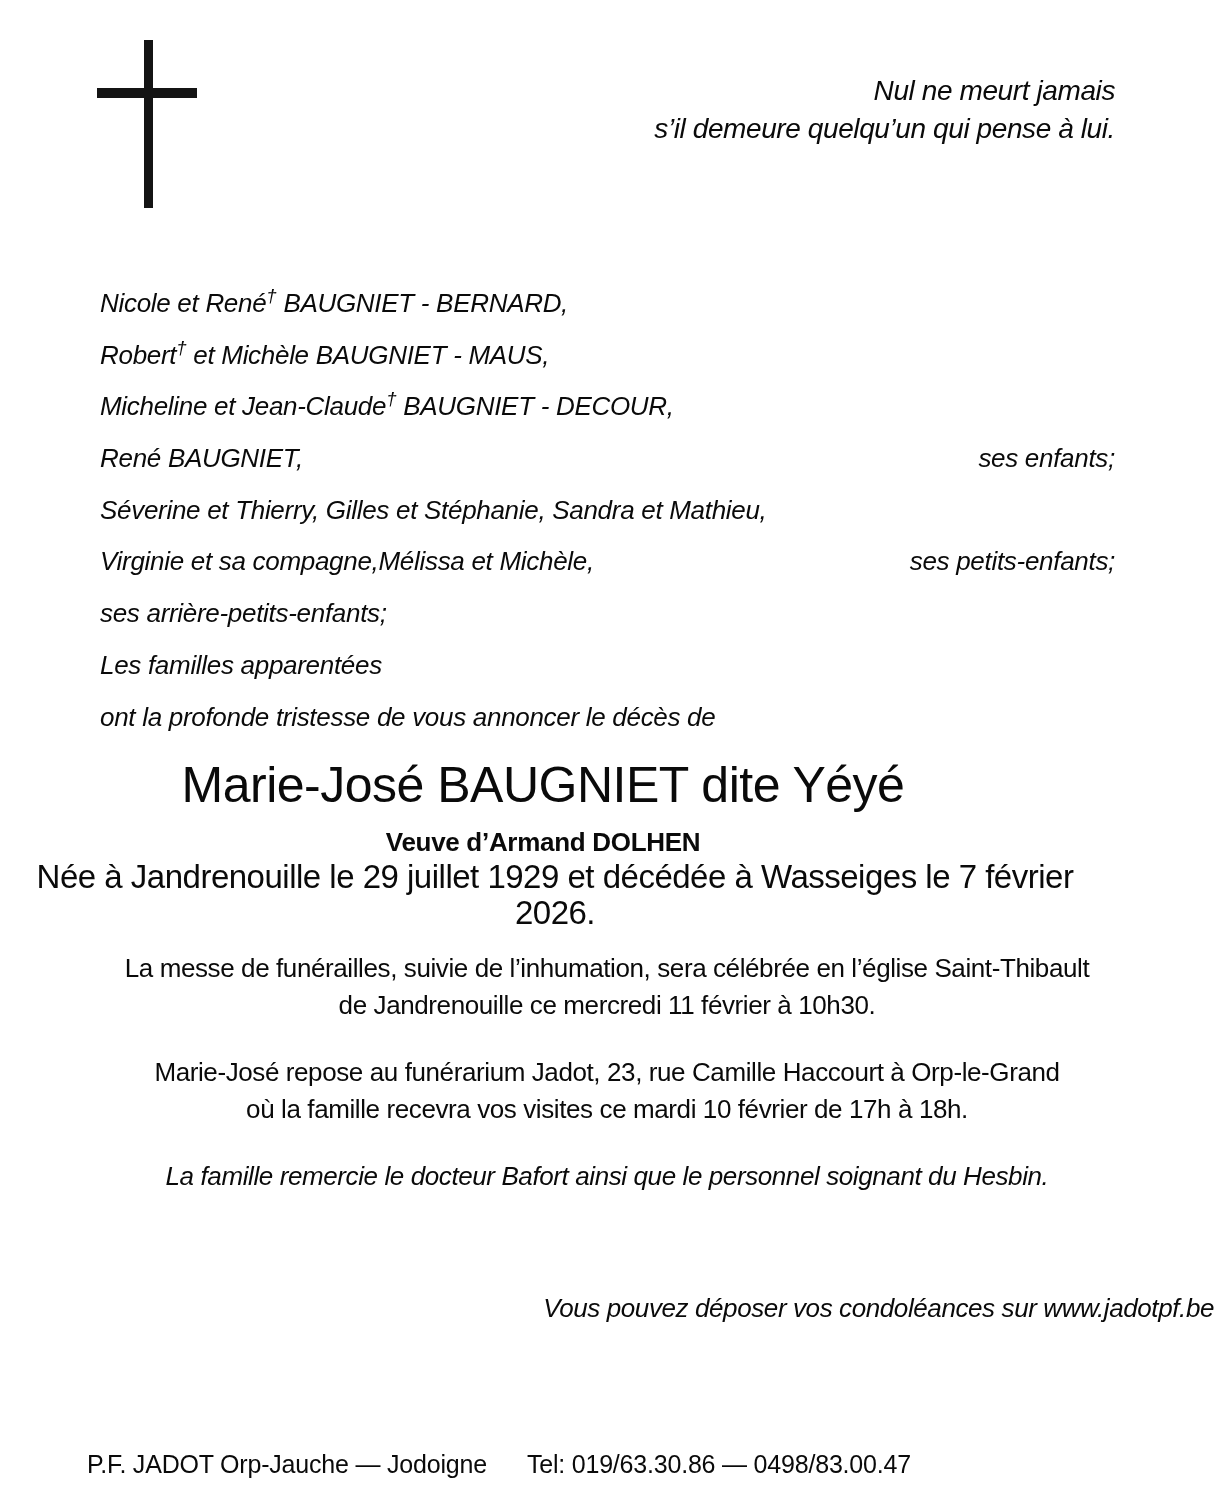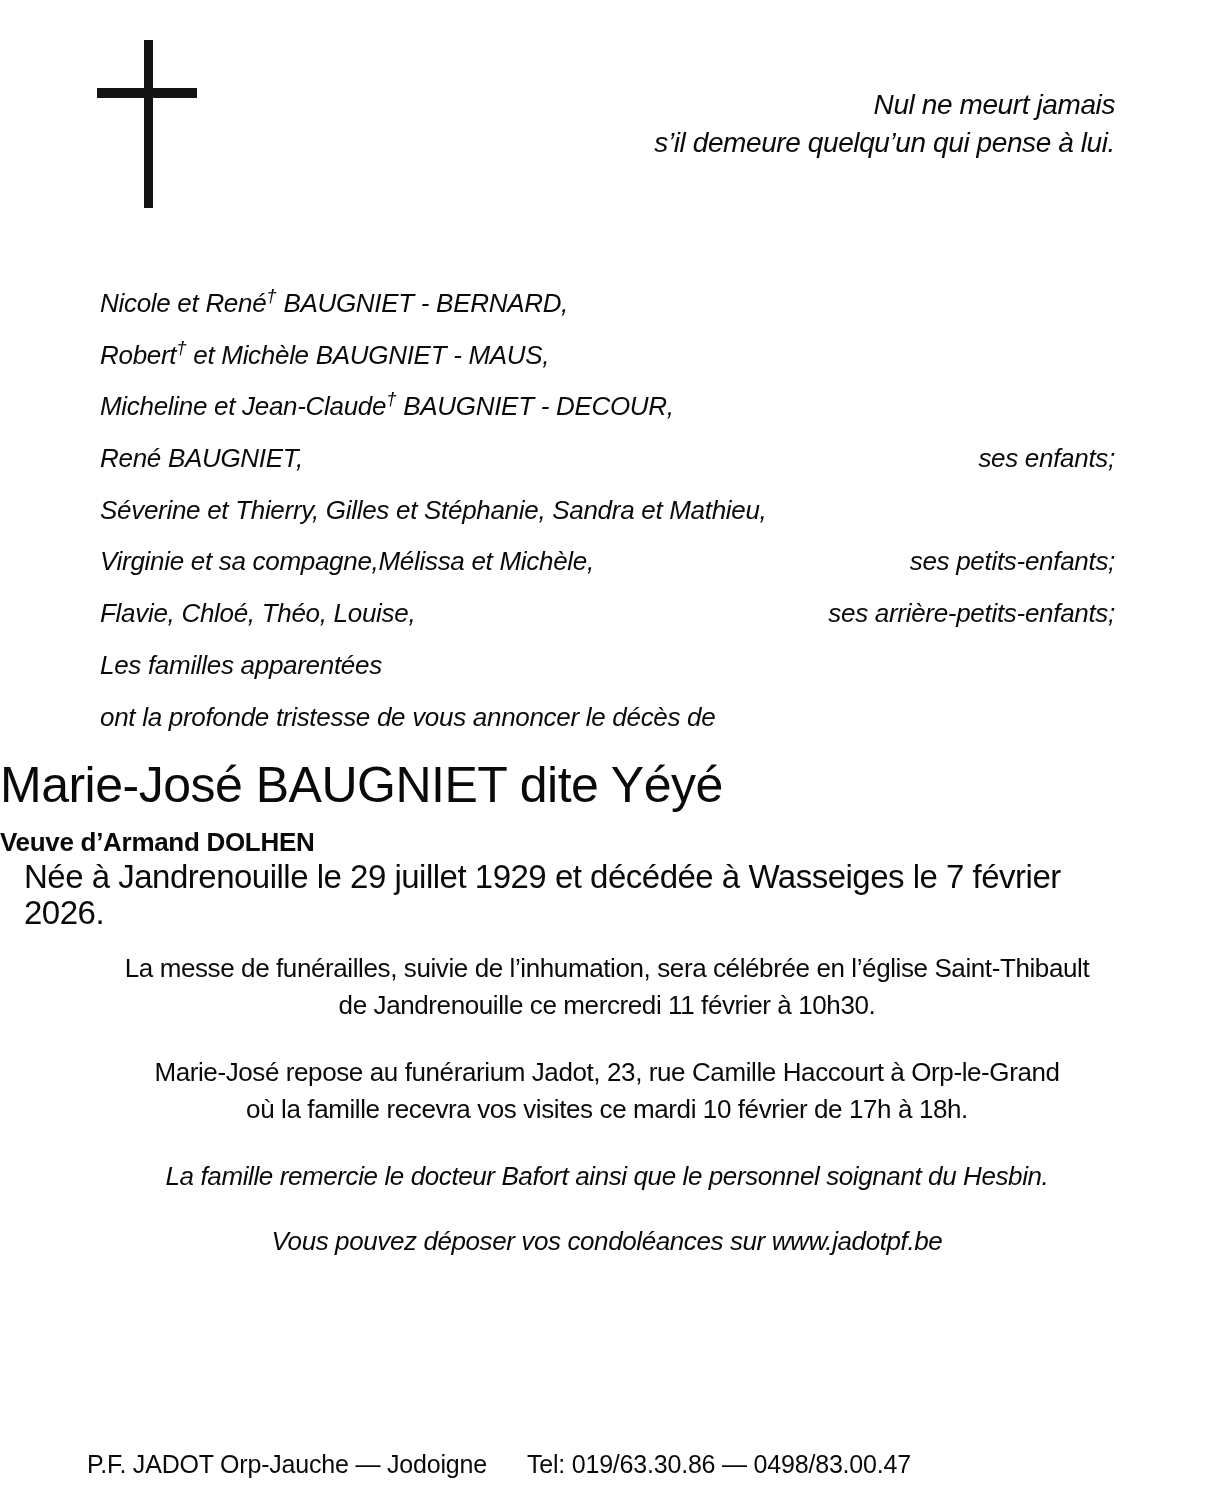--- a/index.html
+++ b/index.html
@@ -14,21 +14,21 @@
   }
 
   
   .cross { position: absolute; left: 0; top: 0; }
   .cross-v { position: absolute; left: 144px; top: 40px; width: 9px; height: 168px; background: #141414; }
   .cross-h { position: absolute; left: 97px; top: 88px; width: 100px; height: 10px; background: #141414; }
 
   
   .quote {
     position: absolute;
-    top: 86px;
+    top: 72px;
     right: 99px;
     text-align: right;
     font-style: italic;
     font-size: 28px;
     line-height: 38px;
     letter-spacing: -0.4px;
   }
 
   
   .family {
@@ -49,20 +49,21 @@
   .family-left { white-space: pre; }
   .family-right { white-space: pre; }
   sup.dagger { font-size: 72%; vertical-align: super; line-height: 0; }
 
   
   .announce {
     position: absolute;
     top: 756px;
     left: 0;
     width: 1086px;
+    text-align: center;
   }
   .name {
     font-size: 50px;
     font-weight: normal;
     line-height: 58px;
     letter-spacing: -0.5px;
   }
   .relation {
     font-size: 26px;
     font-weight: bold;
@@ -83,21 +84,21 @@
     width: 1214px;
     text-align: center;
     font-size: 26px;
     line-height: 37px;
     letter-spacing: -0.4px;
     margin-top: 29px;
   }
   .ceremony { top: 921px; }
   .visitation { top: 1025px; }
   .thanks { top: 1129px; font-style: italic; }
-  .condolences { top: 1194px; font-style: italic; }
+  .condolences { top: 1261px; font-style: italic; text-align: right; }
 
   
   .footer {
     position: absolute;
     top: 1450px;
     left: 0;
     width: 998px;
     display: flex;
     justify-content: center;
     gap: 40px;
@@ -137,21 +138,20 @@
   </div>
   <div class="family-line">
     <span class="family-left">Séverine et Thierry, Gilles et Stéphanie, Sandra et Mathieu,</span>
     <span class="family-right"></span>
   </div>
   <div class="family-line">
     <span class="family-left">Virginie et sa compagne,Mélissa et Michèle,</span>
     <span class="family-right">ses petits-enfants;</span>
   </div>
   <div class="family-line">
-    <span class="family-left">Flavie, Chloé, Théo, Louise,</span>
     <span class="family-right">ses arrière-petits-enfants;</span>
   </div>
   <div class="family-line">
     <span class="family-left">Les familles apparentées</span>
     <span class="family-right"></span>
   </div>
   <div class="family-line">
     <span class="family-left">ont la profonde tristesse de vous annoncer le décès de</span>
     <span class="family-right"></span>
   </div>

